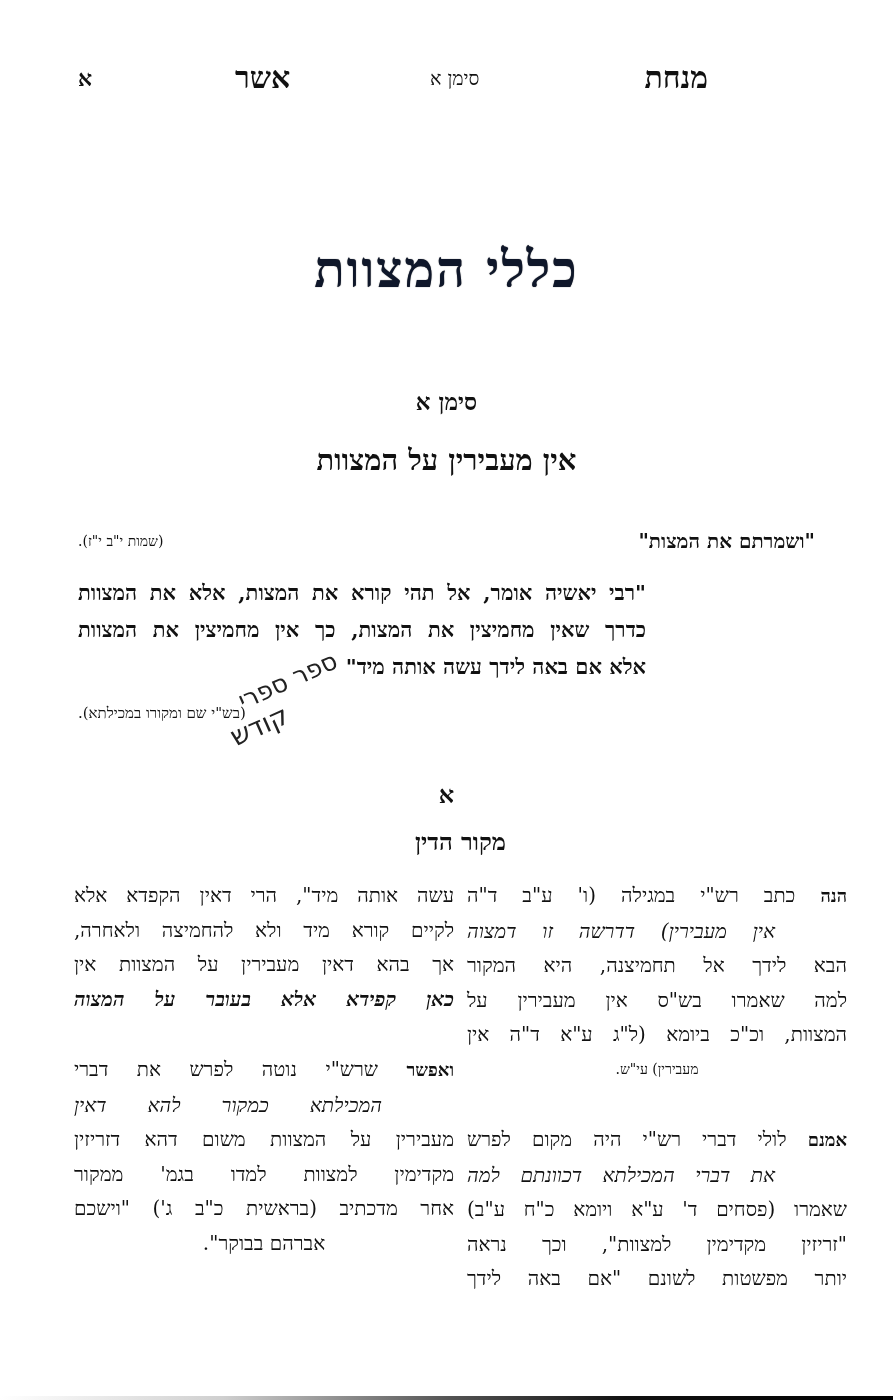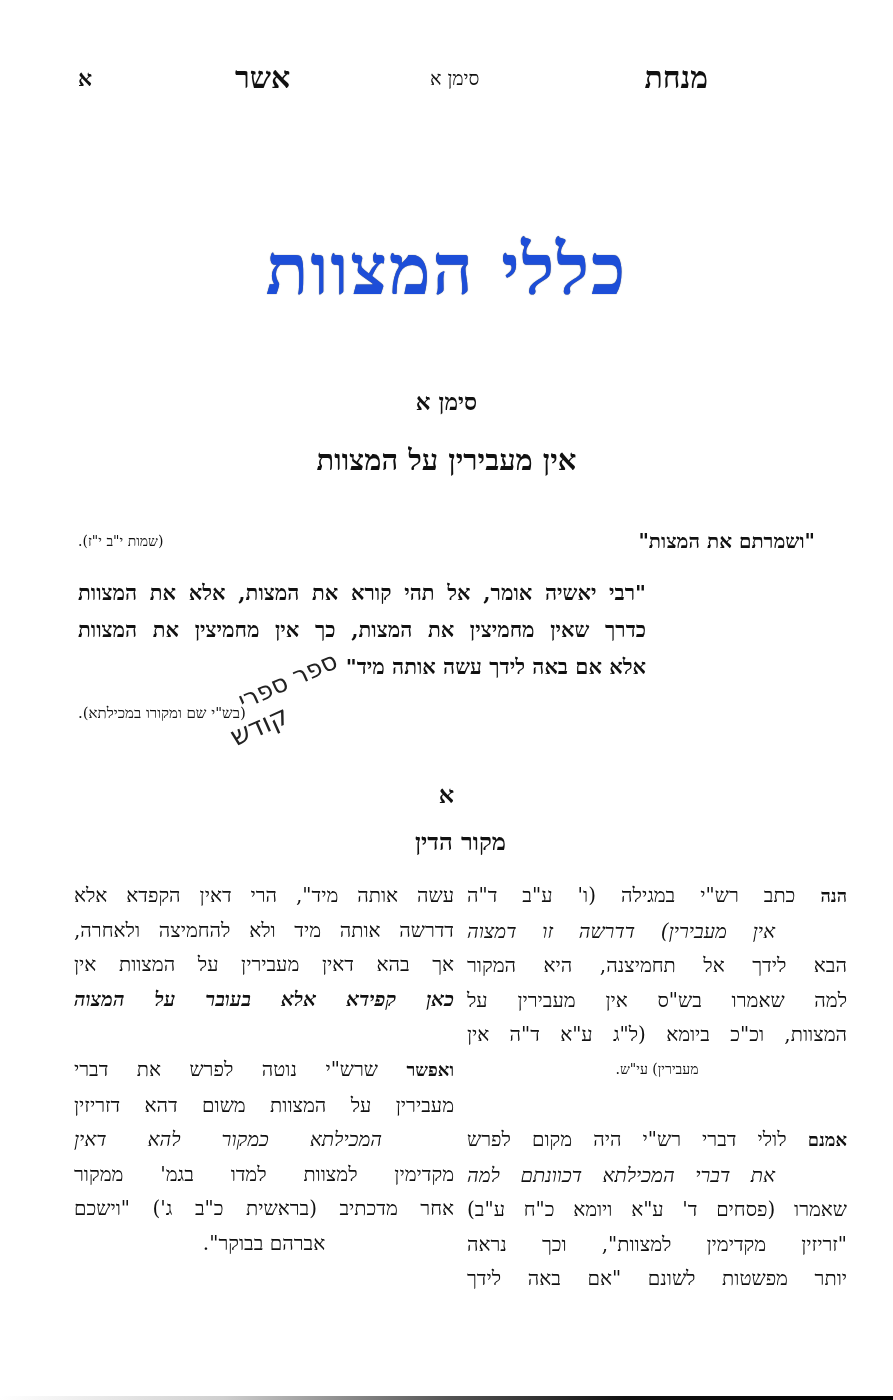--- a/index.html
+++ b/index.html
@@ -39,23 +39,23 @@
     .rh-title-right { right: 0; font-size: 30px; }
     .rh-siman { left: 360px; font-size: 19px; font-weight: normal; }
     .rh-title-left { left: 152px; font-size: 30px; margin-left: 13px; }
     .rh-page { left: 8px; font-size: 22px; }
 
     .chapter-title {
       position: absolute;
       top: 225px;
       left: 0; right: 0;
       text-align: center;
-      font-size: 70px;
-      font-weight: bold;
-      color: #1d4ed8;
+      font-size: 50px;
+      font-weight: bold;
+      color: #0f172a;
       letter-spacing: 2px;
       line-height: 90px;
       text-shadow: 0 0 1px #555;
     }
     .siman-label {
       position: absolute;
       top: 382px;
       left: 0; right: 0;
       text-align: center;
       font-size: 23px;
@@ -249,28 +249,28 @@
       <span class="ln indent">את דברי המכילתא דכוונתם למה</span>
       <span class="ln">שאמרו (פסחים ד' ע"א ויומא כ"ח ע"ב)</span>
       <span class="ln">"זריזין מקדימין למצוות", וכך נראה</span>
       <span class="ln">יותר מפשטות לשונם "אם באה לידך</span>
     </p>
   </div>
 
   <div class="column col-left">
     <p class="para">
       <span class="ln">עשה אותה מיד", הרי דאין הקפדא אלא</span>
-      <span class="ln">דדרשה אותה מיד ולא להחמיצה ולאחרה,</span>
+      <span class="ln">לקיים קורא מיד ולא להחמיצה ולאחרה,</span>
       <span class="ln">אך בהא דאין מעבירין על המצוות אין</span>
       <span class="ln emph">כאן קפידא אלא בעובר על המצוה</span>
     </p>
     <p class="para" style="margin-top:36px">
       <span class="ln"><span class="lead">ואפשר</span><span> שרש"י נוטה לפרש את דברי</span></span>
+      <span class="ln indent">המכילתא כמקור להא דאין</span>
       <span class="ln">מעבירין על המצוות משום דהא דזריזין</span>
-      <span class="ln indent">המכילתא כמקור להא דאין</span>
       <span class="ln">מקדימין למצוות למדו בגמ' ממקור</span>
       <span class="ln">אחר מדכתיב (בראשית כ"ב ג') "וישכם</span>
       <span class="ln center">אברהם בבוקר".</span>
     </p>
   </div>
 
   <div class="bottom-edge"></div>
 </div>
 
 </body></html>

